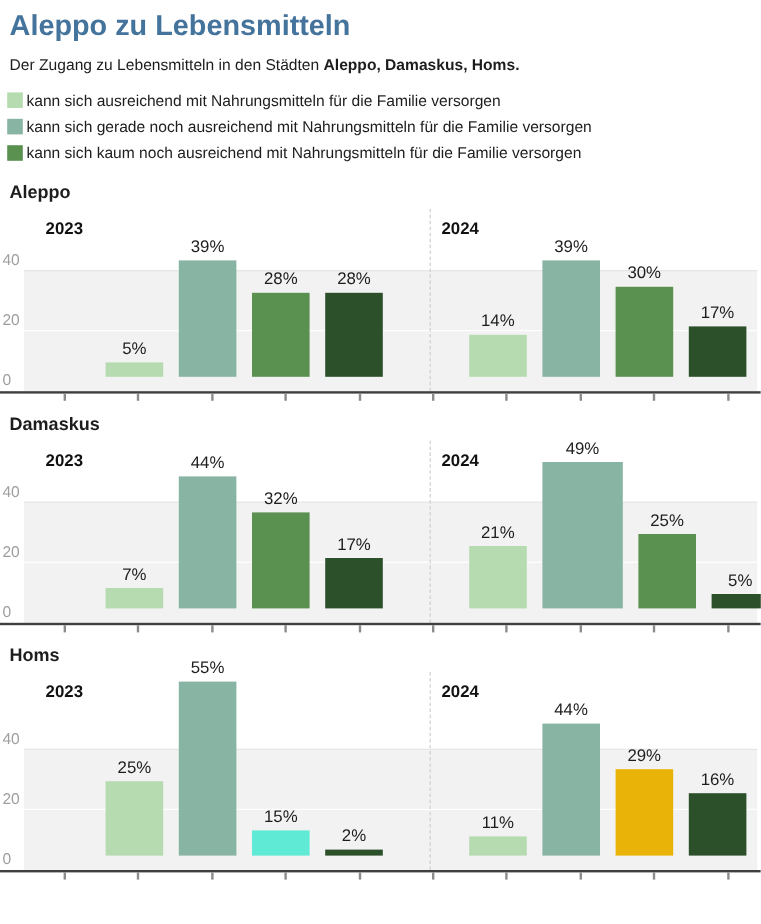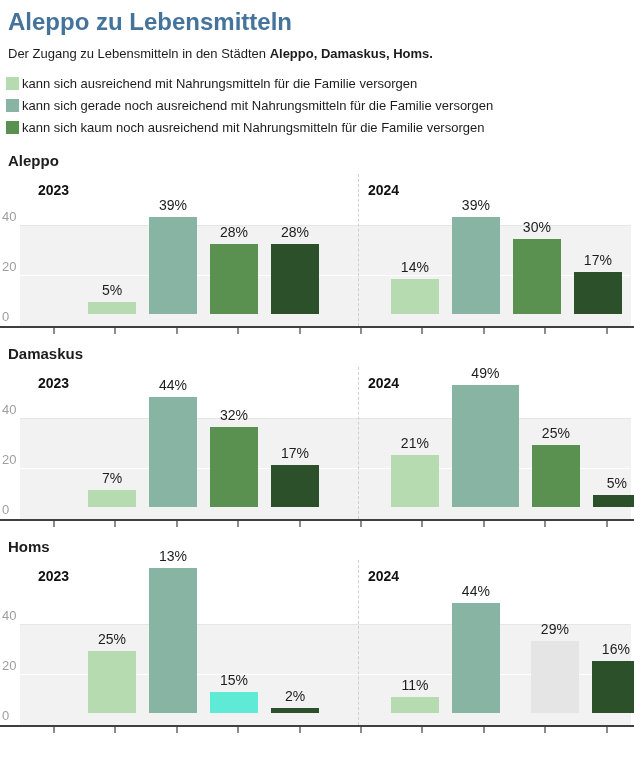--- a/index.html
+++ b/index.html
@@ -220,40 +220,40 @@
           <div class="plot">
             <div class="gray-bg" style="height: 100px;"></div>
             <div class="gridline-20"></div>
             <div class="panel" style="left: 0px; width: 55.3%;">
               <div class="year-label" style="left: 18px;">2023</div>
               <div class="bars" style="padding-left: 68px;">
                 <div class="bar" style="height: 62.5px; background: rgb(183, 219, 176);">
                   <span class="bar-value">25%</span>
                 </div>
                 <div class="bar" style="height: 145px; background: rgb(136, 180, 163);">
-                  <span class="bar-value">13%</span>
+                  <span class="bar-value">55%</span>
                 </div>
                 <div class="bar" style="height: 21px; background: #5eead4;">
                   <span class="bar-value">15%</span>
                 </div>
                 <div class="bar" style="height: 5px; background: rgb(44, 80, 41);">
                   <span class="bar-value">2%</span>
                 </div>
               </div>
             </div>
             <div class="panel" style="left: 55.3%; right: 0px;">
               <div class="year-label" style="left: 10px;">2024</div>
               <div class="bars" style="padding-left: 33px;">
                 <div class="bar" style="height: 16px; background: rgb(183, 219, 176);">
                   <span class="bar-value">11%</span>
                 </div>
                 <div class="bar" style="height: 110px; background: rgb(136, 180, 163);">
                   <span class="bar-value">44%</span>
                 </div>
-                <div class="bar" style="height: 72.5px; background: #e5e5e5; margin-left: 18px;">
+                <div class="bar" style="height: 72.5px; background: #eab308;">
                   <span class="bar-value">29%</span>
                 </div>
                 <div class="bar" style="height: 52px; background: rgb(44, 80, 41);">
                   <span class="bar-value">16%</span>
                 </div>
               </div>
             </div>
             <div class="dashed-sep" style="left: 55.3%;"></div>
           </div>
           <span class="y-label" style="bottom: 12px;">0</span>

